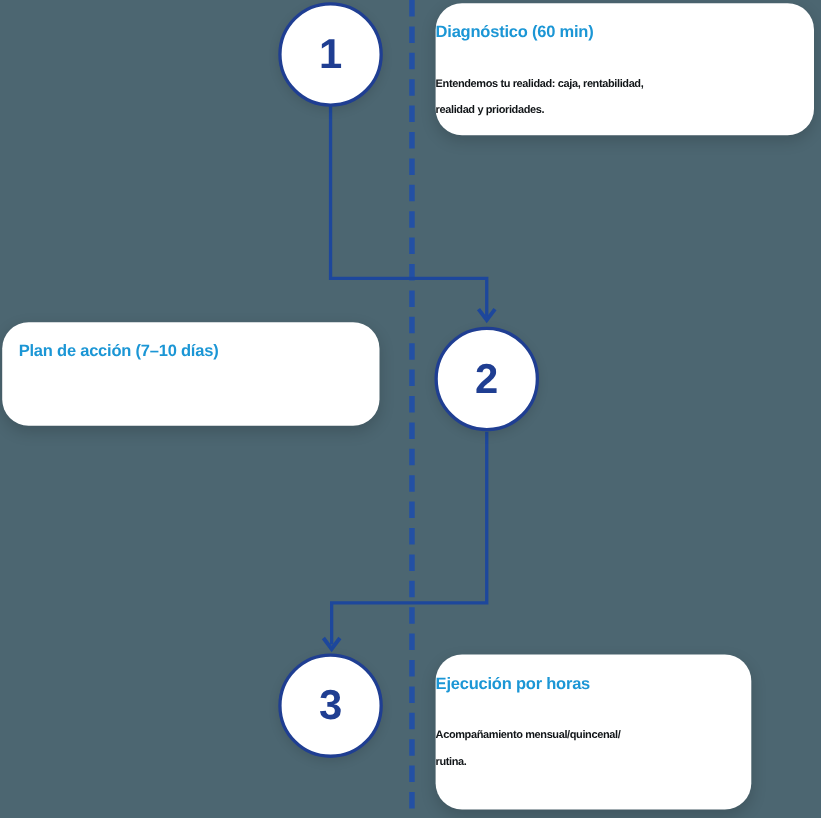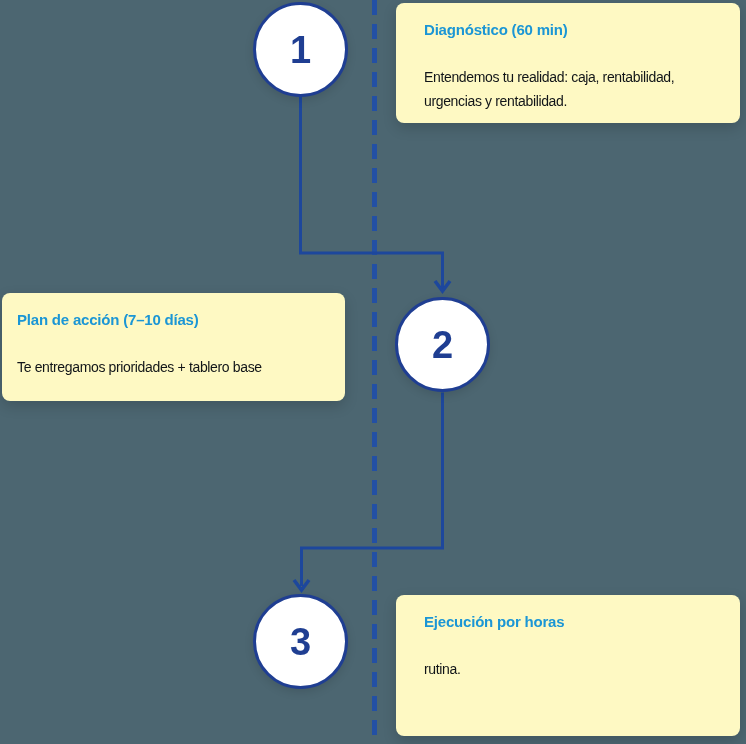--- a/index.html
+++ b/index.html
@@ -41,40 +41,40 @@
     font-weight: 700;
     color: #1f3e92;
     line-height: 1;
   }
   .circle-1 { left: 253px; top: 2px; }
   .circle-2 { left: 395px; top: 297px; }
   .circle-3 { left: 253px; top: 594px; }
   .card {
     position: absolute;
     box-sizing: border-box;
-    background: #fef9c3;
-    border-radius: 8px;
+    background: #ffffff;
+    border-radius: 24px;
     box-shadow: 0 5px 14px rgba(0,0,0,0.16);
-    padding: 17px 14px 0 28px;
+    padding: 17px 14px 0 0;
   }
   .card-1 { left: 396px; top: 3px;   width: 344px; height: 120px; }
-  .card-2 { left: 2px;   top: 293px; width: 343px; height: 108px; padding-left: 15px; }
-  .card-3 { left: 396px; top: 595px; width: 344px; height: 141px; }
+  .card-2 { left: 2px;   top: 293px; width: 343px; height: 94px; padding-left: 15px; }
+  .card-3 { left: 396px; top: 595px; width: 287px; height: 141px; }
   .card-title {
     font-size: 15px;
     font-weight: 700;
     color: #1b96d5;
     letter-spacing: -0.2px;
     line-height: 19px;
     margin: 0 0 26px 0;
     white-space: nowrap;
   }
   .card-body-line {
-    font-size: 14px;
-    font-weight: 400;
+    font-size: 10px;
+    font-weight: 700;
     color: #111518;
     letter-spacing: -0.35px;
     line-height: 24px;
     white-space: nowrap;
   }
 </style>
 </head>
 <body>
 
 <div class="canvas">
@@ -97,31 +97,31 @@
     <span class="step-number">2</span>
   </div>
   <div class="step-circle circle-3">
     <span class="step-number">3</span>
   </div>
 
   <div class="card card-1">
     <div class="card-title">Diagnóstico (60 min)</div>
     <div class="card-body">
       <div class="card-body-line">Entendemos tu realidad: caja, rentabilidad,</div>
-      <div class="card-body-line">urgencias y rentabilidad.</div>
+      <div class="card-body-line">realidad y prioridades.</div>
     </div>
   </div>
 
   <div class="card card-2">
     <div class="card-title">Plan de acción (7–10 días)</div>
     <div class="card-body">
-      <div class="card-body-line">Te entregamos prioridades + tablero base</div>
     </div>
   </div>
 
   <div class="card card-3">
     <div class="card-title">Ejecución por horas</div>
     <div class="card-body">
+      <div class="card-body-line">Acompañamiento mensual/quincenal/</div>
       <div class="card-body-line">rutina.</div>
     </div>
   </div>
 
 </div>
 
 </body></html>

